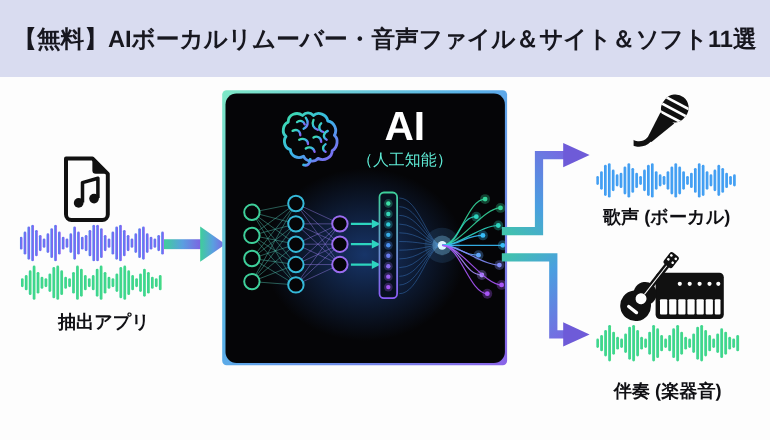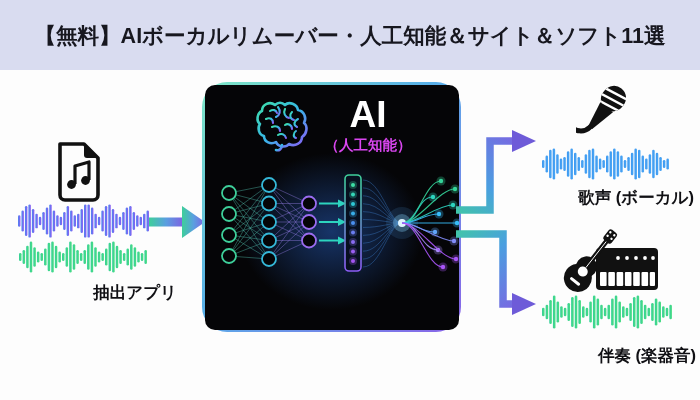--- a/index.html
+++ b/index.html
@@ -13,51 +13,51 @@
     position:absolute;left:0;top:0;width:700px;height:70px;
     background:#d9dcf0;display:flex;align-items:center;justify-content:center;
   }
   .banner h1{
     margin:0;font-size:21.5px;font-weight:800;color:#17171f;
     letter-spacing:0px;white-space:nowrap;
   }
   
   .abs{position:absolute;}
   .lbl{
-    position:absolute;text-align:right;font-size:16.5px;font-weight:800;
+    position:absolute;text-align:center;font-size:16.5px;font-weight:800;
     color:#101014;white-space:nowrap;
   }
   
   .ai-frame{
     position:absolute;left:202px;top:82px;width:259px;height:250px;
-    padding:2.5px;border-radius:25px;box-sizing:border-box;
+    padding:2.5px;border-radius:4px;box-sizing:border-box;
     background:linear-gradient(135deg,#7ee8c6 0%,#58b0e8 45%,#8a63e8 100%);
   }
   .ai-box{
     position:relative;width:100%;height:100%;border-radius:10px;
     background:#050507;overflow:hidden;
   }
   .ai-glow{
     position:absolute;left:14%;top:28%;width:72%;height:64%;
     background:radial-gradient(closest-side,rgba(38,92,185,.55),rgba(38,92,185,0));
   }
   .ai-head{
     position:relative;display:flex;align-items:center;justify-content:center;
     gap:13px;margin-top:11px;
   }
   .ai-titles{display:flex;flex-direction:column;align-items:center;}
   .ai-name{font-size:37px;line-height:1;font-weight:800;color:#fff;}
-  .ai-sub{font-size:14.5px;font-weight:700;color:#d946ef;margin-top:3px;white-space:nowrap;}
+  .ai-sub{font-size:14.5px;font-weight:400;color:#5eead4;margin-top:3px;white-space:nowrap;}
   svg{display:block;}
 </style>
 </head>
 <body>
 
 <div class="banner">
-  <h1>【無料】AIボーカルリムーバー・人工知能＆サイト＆ソフト11選</h1>
+  <h1>【無料】AIボーカルリムーバー・音声ファイル＆サイト＆ソフト11選</h1>
 </div>
 
 <svg class="abs" style="left:52px;top:141px" width="52" height="62" viewBox="0 0 52 62">
   <path d="M8,3 h24 l14,14 v37 a5,5 0 0 1 -5,5 H13 a5,5 0 0 1 -5,-5 Z" fill="none" stroke="#111" stroke-width="3.6" stroke-linejoin="round"></path>
   <path d="M32,3 v11 a3,3 0 0 0 3,3 h11 Z" fill="#111"></path>
   <path d="M23,43 V25 L37,21 V39" fill="none" stroke="#111" stroke-width="3.2" stroke-linejoin="round"></path>
   <circle cx="19.5" cy="43.5" r="4.4" fill="#111"></circle>
   <circle cx="33.5" cy="39.5" r="4.4" fill="#111"></circle>
 </svg>
 

